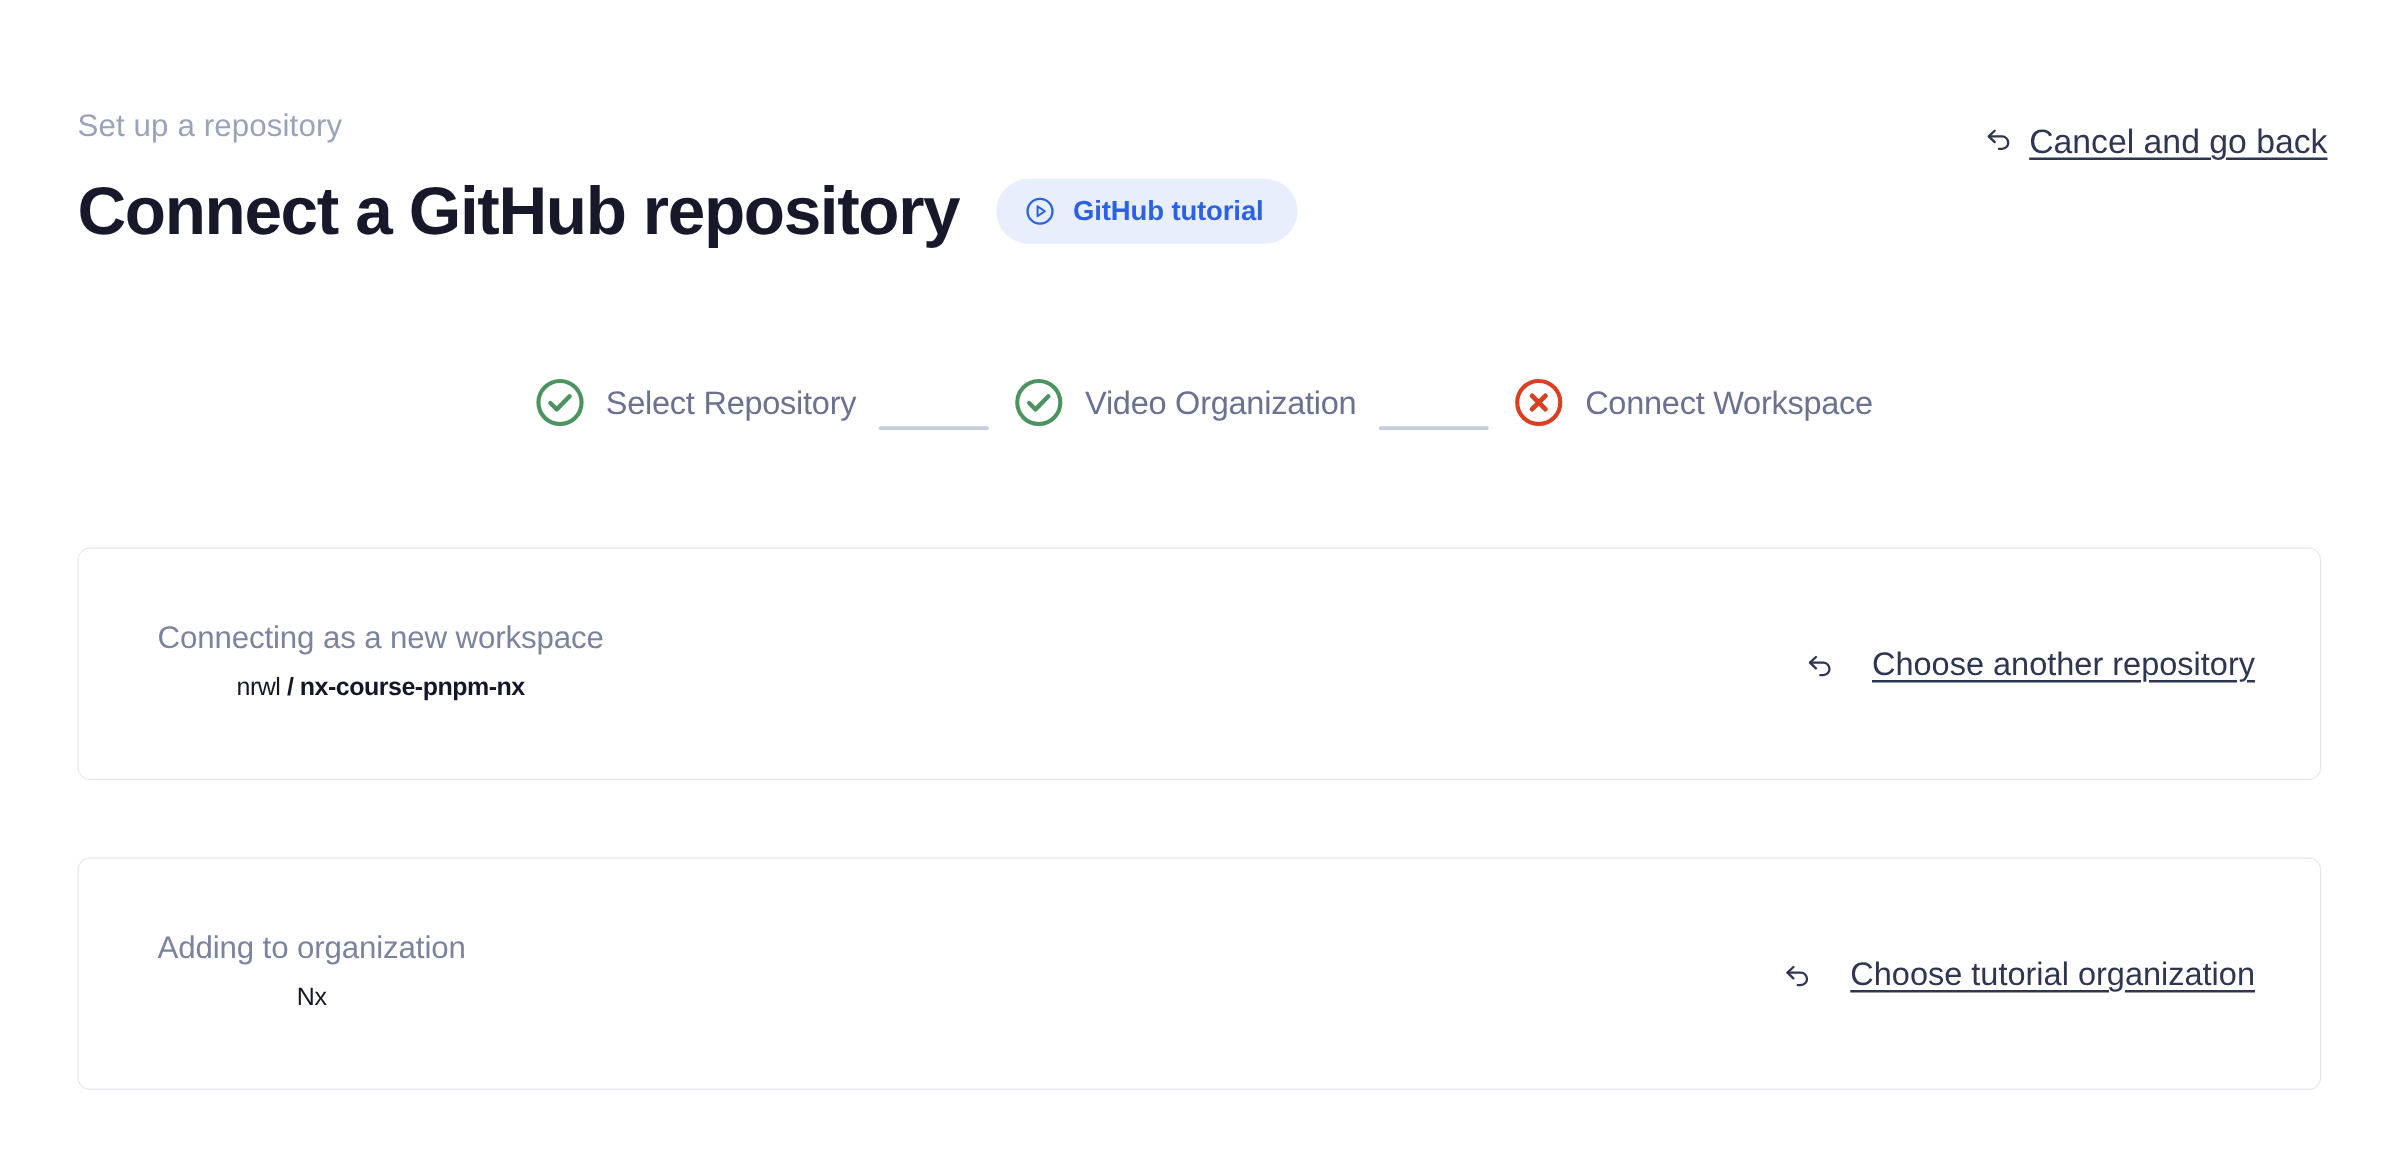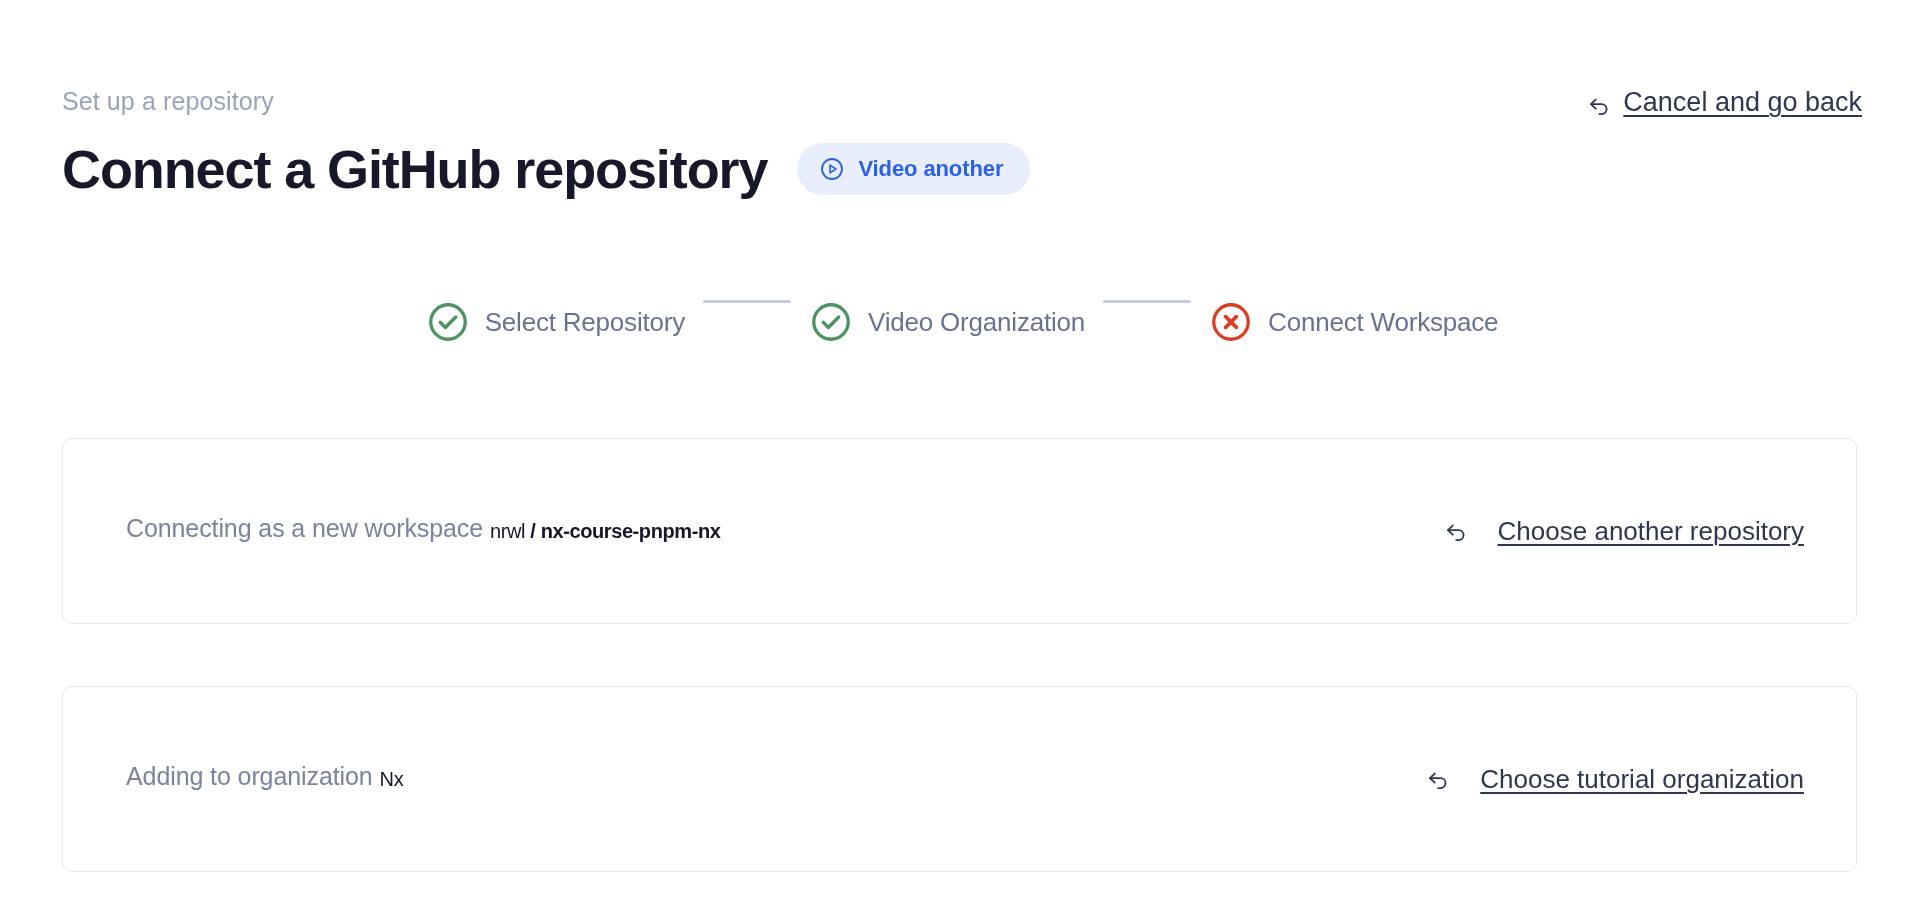--- a/index.html
+++ b/index.html
@@ -62,23 +62,23 @@
     color: #2b61e4;
     letter-spacing: -.1px;
     white-space: nowrap;
   }
   .play-icon { width: 26px; height: 26px; display: block; }
 
   
   .cancel-link {
     position: absolute;
     right: 62px;
-    top: 86px;
+    top: 97px;
     display: inline-flex;
-    align-items: flex-end;
+    align-items: flex-start;
     gap: 11px;
     cursor: pointer;
     text-decoration: none;
   }
   .cancel-link .label {
     font-size: 27px;
     line-height: 32px;
     color: #2f3650;
     text-decoration: underline;
     text-underline-offset: 4px;
@@ -87,21 +87,21 @@
   }
   .uturn-icon { width: 26px; height: 26px; display: block; flex: 0 0 auto; }
 
   
   .stepper {
     position: absolute;
     left: 0;
     right: 0;
     top: 300px;
     display: flex;
-    align-items: flex-start;
+    align-items: flex-end;
     justify-content: center;
     gap: 0;
   }
   .step {
     display: flex;
     align-items: center;
     gap: 15px;
   }
   .step-circle { width: 44px; height: 44px; display: block; flex: 0 0 auto; }
   .step-label {
@@ -132,21 +132,21 @@
   #card-repo { top: 438px; height: 186px; }
   #card-org  { top: 686px; height: 186px; }
 
   .card-inner {
     position: relative;
     height: 100%;
     padding: 0 52px 0 63px;
     display: flex;
     align-items: center;
   }
-  .card-text { display: flex; flex-direction: row; gap: 7px; }
+  .card-text { display: flex; flex-direction: column; gap: 7px; align-items: center; }
   .card-caption {
     font-size: 25px;
     line-height: 30px;
     color: #7b839f;
     letter-spacing: -.1px;
   }
   .card-value {
     font-size: 20px;
     line-height: 36px;
     color: #151728;
@@ -187,21 +187,21 @@
     <div class="eyebrow">Set up a repository</div>
     <div class="title-row">
       <h1 class="page-title">Connect a GitHub repository</h1>
       <button class="video-badge">
         <span>
           <svg class="play-icon" viewBox="0 0 24 24" fill="none" aria-hidden="true">
             <circle cx="12" cy="12" r="9.2" stroke="#2b61e4" stroke-width="1.7"></circle>
             <path d="M10.2 8.4 L15.6 12 L10.2 15.6 Z" stroke="#2b61e4" stroke-width="1.5" stroke-linejoin="round" fill="none"></path>
           </svg>
         </span>
-        <span class="label">Video another</span>
+        <span class="label">GitHub tutorial</span>
       </button>
     </div>
   </div>
 
   <a class="cancel-link" href="#">
     <span>
       <svg class="uturn-icon" viewBox="0 0 24 24" fill="none" aria-hidden="true">
         <path d="M9 7 L4.6 11.2 L9 15.4" stroke="#2f3650" stroke-width="1.7" stroke-linecap="round" stroke-linejoin="round"></path>
         <path d="M4.8 11.2 H14.4 a4.6 4.6 0 0 1 0 9.2 H12.2" stroke="#2f3650" stroke-width="1.7" stroke-linecap="round" stroke-linejoin="round"></path>
       </svg>

